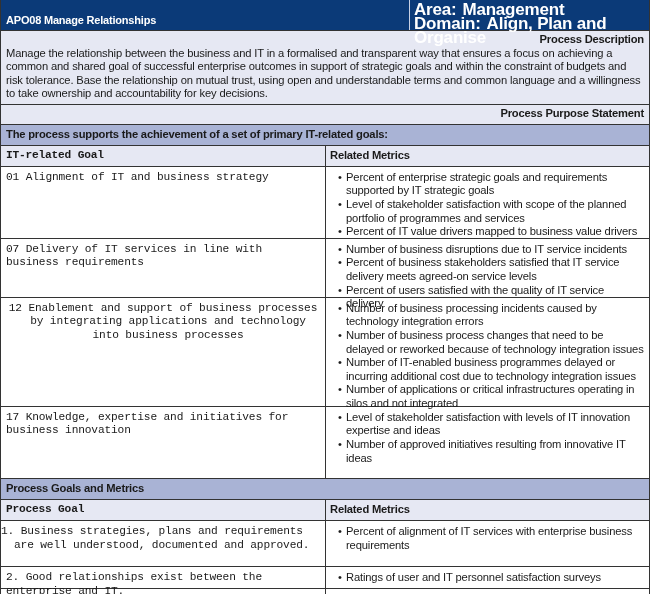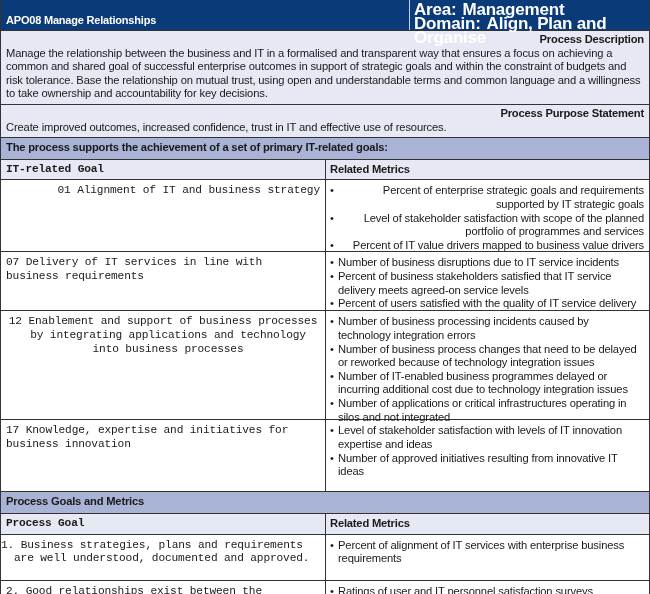--- a/index.html
+++ b/index.html
@@ -16,21 +16,21 @@
   .section { background: #a9b3d5; font-weight: bold; padding: 3px 5px 4px 5px; border-bottom: 1.5px solid #333; letter-spacing: -0.2px; }
   .row { display: flex; border-bottom: 1.5px solid #333; }
   .row:last-child { border-bottom: none; }
   .row .c1 { flex: 0 0 325px; padding: 4px 5px 3px 5px; border-right: 1.5px solid #333; letter-spacing: -0.15px; font-family: Liberation Mono, monospace; }
   .row .c2 { flex: 1; padding: 4px 5px 3px 4px; letter-spacing: -0.15px; }
   .row.head { background: #e6e8f3; font-weight: bold; }
   .row.head .c1, .row.head .c2 { padding-top: 3px; padding-bottom: 3px; letter-spacing: -0.2px; }
   .hang { padding-left: 13px !important; text-indent: -13px; }
   .hang2 { padding-left: 15px !important; text-indent: -10px; text-align: center; }
   ul.m { list-style: none; }
-  ul.m li { position: relative; padding-left: 8px; }
+  ul.m li { position: relative; padding-left: 8px; margin-left: 8px; }
   ul.m li::before { content: "\2022"; position: absolute; left: 0; top: 0; }
 </style>
 </head>
 <body>
 
 <div class="doc">
 
   <div class="hdr">
     <div class="title">APO08 Manage Relationships</div>
     <div class="meta">
@@ -43,31 +43,30 @@
     </div>
   </div>
 
   <div class="block">
     <div class="lbl">Process Description</div>
     <div class="txt">Manage the relationship between the business and IT in a formalised and transparent way that ensures a focus on achieving a common and shared goal of successful enterprise outcomes in support of strategic goals and within the constraint of budgets and risk tolerance. Base the relationship on mutual trust, using open and understandable terms and common language and a willingness to take ownership and accountability for key decisions.</div>
   </div>
 
   <div class="block">
     <div class="lbl">Process Purpose Statement</div>
-    <div class="txt">Create improved outcomes, increased confidence, trust in IT and effective use of resources.</div>
   </div>
 
   <div class="section">The process supports the achievement of a set of primary IT-related goals:</div>
 
   <div class="row head">
     <div class="c1">IT-related Goal</div>
     <div class="c2">Related Metrics</div>
   </div>
 
-  <div class="row" style="height:72px;text-align:right;">
+  <div class="row" style="height:72px;">
     <div class="c1">01 Alignment of IT and business strategy</div>
     <div class="c2">
       <ul class="m">
         <li>Percent of enterprise strategic goals and requirements supported by IT strategic goals</li>
         <li>Level of stakeholder satisfaction with scope of the planned portfolio of programmes and services</li>
         <li>Percent of IT value drivers mapped to business value drivers</li>
       </ul>
     </div>
   </div>
 

